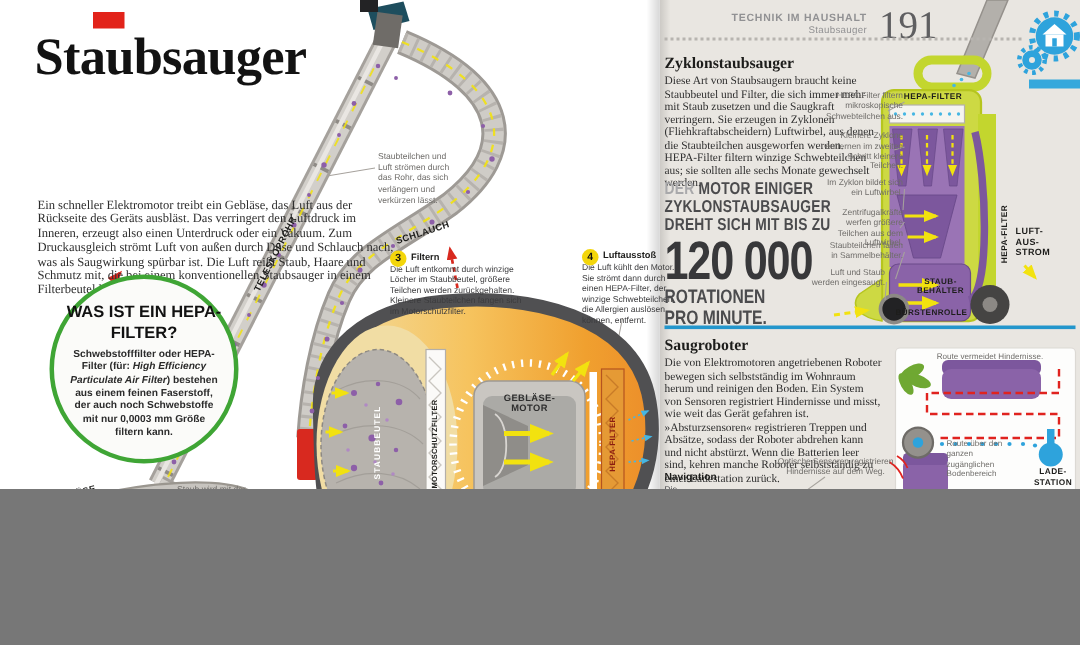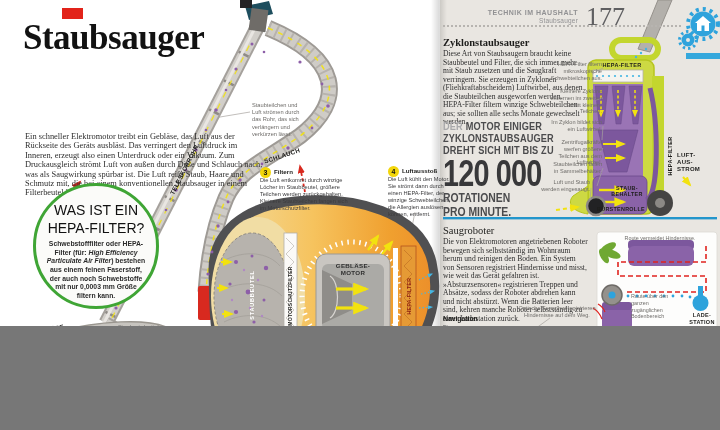--- a/index.html
+++ b/index.html
@@ -201,21 +201,21 @@
         <circle cx="252" cy="44" r="1.5"></circle>
         <circle cx="264" cy="52" r="1.3"></circle>
     </g>
   </svg>
 
   <div class="t" style="left:62px;top:8px;width:21px;height:11px;background:#e2231a"></div>
   <div class="t serif" style="left:23px;top:18px;font-size:35px;font-weight:bold;letter-spacing:-.5px;color:#121212">Staubsauger</div>
   <div class="t serif" style="left:25px;top:132px;width:240px;font-size:8.4px;line-height:9.4px;color:#2e2e2e">Ein schneller Elektromotor treibt ein Gebläse, das Luft aus der Rückseite des Geräts ausbläst. Das verringert den Luftdruck im Inneren, erzeugt also einen Unterdruck oder ein Vakuum. Zum Druckausgleich strömt Luft von außen durch Düse und Schlauch nach, was als Saugwirkung spürbar ist. Die Luft reißt Staub, Haare und Schmutz mit, die bei einem konventionellen Staubsauger in einem Filterbeutel landen.</div>
 
   <div class="t" style="left:33px;top:183px;width:116px;height:116px;border-radius:50%;border:3px solid #3fa535;background:#fbfbf9;text-align:center;padding:2px;box-sizing:content-box">
-    <div style="margin-top:14px;font-weight:normal;font-size:14px;line-height:1.25;color:#111">WAS IST EIN HEPA-FILTER?</div>
+    <div style="margin-top:14px;font-weight:bold;font-size:11px;line-height:1.25;color:#111">WAS IST EIN HEPA-FILTER?</div>
     <div style="margin:3px 7px 0;font-weight:bold;font-size:6.8px;line-height:1.28;color:#2b2b2b"><span>Schwebstofffilter oder HEPA-Filter (für: </span><i>High Efficiency Particulate Air Filter</i><span>) bestehen aus einem feinen Faserstoff, der auch noch Schwebstoffe mit nur 0,0003 mm Größe filtern kann.</span></div>
   </div>
 
   <div class="t plabel" style="left:22px;top:325px;width:64px;font-size:6.2px;transform:rotate(-14deg)">BODENDÜSE</div>
   <div class="t plabel" style="left:142px;top:166px;width:84px;text-align:center;font-size:6.2px;transform:rotate(-63deg)">TELESKOPROHR</div>
   <div class="t plabel" style="left:259px;top:152px;width:46px;text-align:center;font-size:6.2px;transform:rotate(-18deg)">SCHLAUCH</div>
   <div class="t plabel" style="left:222px;top:292px;width:60px;text-align:center;font-size:5.5px;color:#fff;letter-spacing:.8px;transform:rotate(-90deg)">STAUBBEUTEL</div>
   <div class="t plabel" style="left:248px;top:293px;width:84px;text-align:center;font-size:5px;letter-spacing:.2px;transform:rotate(-90deg)">MOTORSCHUTZFILTER</div>
   <div class="t plabel" style="left:330px;top:262px;width:46px;text-align:center;font-size:6.2px;color:#2f2f2f;line-height:1.2">GEBLÄSE-MOTOR</div>
   <div class="t plabel" style="left:381px;top:293px;width:56px;text-align:center;font-size:5.2px;color:#8c1d10;transform:rotate(-90deg)">HEPA-FILTER</div>
@@ -432,21 +432,21 @@
     <path d="M162,350 Q150,340 138,343 M190,350 Q198,342 206,346" stroke="#ffffff" stroke-width="1.8" fill="none"></path>
 
     <path d="M160,430 C162,420 176,413 196,412 L280,412 L280,430 Z" fill="#d9edf7" stroke="#2b6bb0" stroke-width="2"></path>
     <rect x="210" y="418" width="60" height="12" fill="#c0bdb8"></rect>
   </svg>
 
   <div class="t" style="left:470px;top:9px;width:108px;text-align:right;font-weight:bold;font-size:7px;letter-spacing:.5px;color:#919193">
     <div>TECHNIK IM HAUSHALT</div>
     <div style="font-weight:normal;font-size:6.5px;letter-spacing:.2px;margin-top:1px">Staubsauger</div>
   </div>
-  <div class="t serif" style="left:586px;top:2px;font-size:26px;color:#5f5f61">177</div>
+  <div class="t serif" style="left:586px;top:2px;font-size:26px;color:#5f5f61">191</div>
   <div class="t" style="left:443px;top:25px;width:238px;border-top:2px dotted #b7b4b0"></div>
 
   <div class="t serif" style="left:443px;top:37px;font-size:10.5px;font-weight:bold">Zyklonstaubsauger</div>
   <div class="t serif" style="left:443px;top:50px;width:140px;font-size:7.6px;line-height:8.5px;color:#2e2e2e">Diese Art von Staubsaugern braucht keine Staubbeutel und Filter, die sich immer mehr mit Staub zusetzen und die Saugkraft verringern. Sie erzeugen in Zyklonen (Fliehkraftabscheidern) Luftwirbel, aus denen die Staubteilchen ausgeworfen werden. HEPA-Filter filtern winzige Schwebteilchen aus; sie sollten alle sechs Monate gewechselt werden.</div>
 
   <div class="t" style="left:443px;top:120px;width:150px;transform:scaleX(.8);transform-origin:0 0">
     <div class="statline"><span class="statlead">DER</span> <span>MOTOR EINIGER</span></div>
     <div class="statline">ZYKLONSTAUBSAUGER</div>
     <div class="statline">DREHT SICH MIT BIS ZU</div>
     <div class="statnum">120 000</div>
@@ -460,21 +460,21 @@
   <div class="t cynote" style="left:548px;top:139px;width:54px">Zentrifugalkräfte werfen größere Teilchen aus dem Luftwirbel.</div>
   <div class="t cynote" style="left:548px;top:161px;width:54px">Staubteilchen fallen in Sammelbehälter.</div>
   <div class="t cynote" style="left:540px;top:179px;width:50px">Luft und Staub werden eingesaugt.</div>
 
   <div class="t plabel" style="left:594px;top:62px;width:56px;text-align:center;font-size:5.5px">HEPA-FILTER</div>
   <div class="t plabel" style="left:642px;top:153px;width:56px;text-align:center;font-size:5.5px;transform:rotate(-90deg)">HEPA-FILTER</div>
   <div class="t plabel" style="left:677px;top:152px;width:22px;font-size:6px;line-height:1.2">LUFT-AUS-STROM</div>
   <div class="t plabel" style="left:608px;top:185px;width:38px;text-align:center;font-size:5.4px;line-height:1.2">STAUB-BEHÄLTER</div>
   <div class="t plabel" style="left:597px;top:206px;width:54px;font-size:5.4px">BÜRSTENROLLE</div>
 
-  <div class="t serif" style="left:443px;top:225px;font-size:10.5px;font-weight:normal">Saugroboter</div>
+  <div class="t serif" style="left:443px;top:225px;font-size:10.5px;font-weight:bold">Saugroboter</div>
   <div class="t serif" style="left:443px;top:238px;width:145px;font-size:7.6px;line-height:8.5px;color:#2e2e2e">Die von Elektromotoren angetriebenen Roboter bewegen sich selbstständig im Wohnraum herum und reinigen den Boden. Ein System von Sensoren registriert Hindernisse und misst, wie weit das Gerät gefahren ist. »Absturzsensoren« registrieren Treppen und Absätze, sodass der Roboter abdrehen kann und nicht abstürzt. Wenn die Batterien leer sind, kehren manche Roboter selbstständig zu einer Ladestation zurück.</div>
 
   <div class="t" style="left:443px;top:315px;width:56px">
     <div style="font-weight:bold;font-size:6.8px;color:#1d1d1b">Navigation</div>
     <div style="margin-top:2px;font-size:5.6px;line-height:1.22;color:#4a4a4c">Die mikroprozessorbasierte Steuerung des Roboters hat Programme, die eine Route durch den Raum berechnen, sodass die ganze Bodenfläche erreicht wird. Er registriert, wo er sich befindet, sodass er die Route neu berechnen kann, wenn er auf Hindernisse stößt.</div>
   </div>
 
   <div class="t plabel" style="left:496px;top:337px;font-size:6px;color:#ffffff;letter-spacing:.6px">SENSOREN</div>
 
   <div class="t rnote" style="left:516px;top:305px;width:82px">Optische Sensoren registrieren Hindernisse auf dem Weg.</div>

